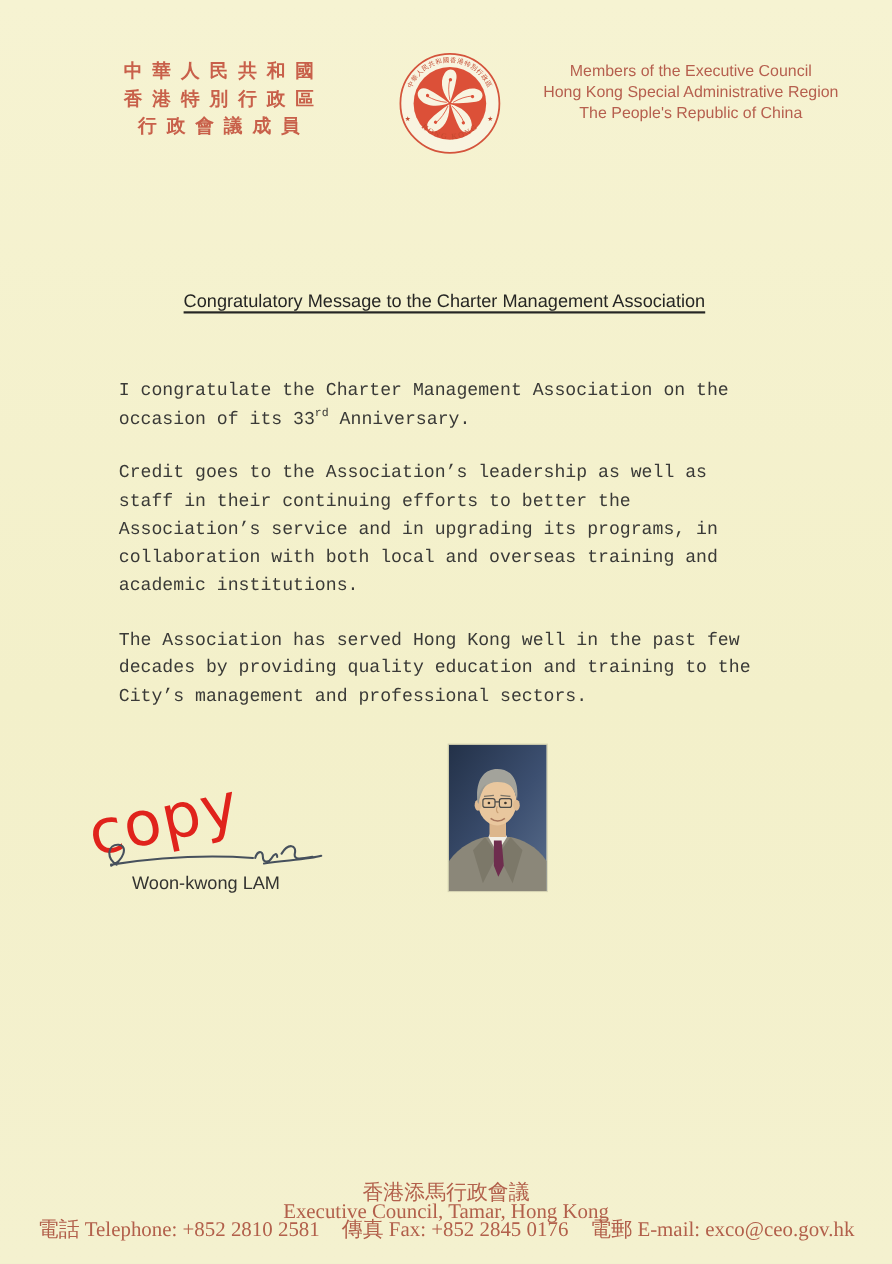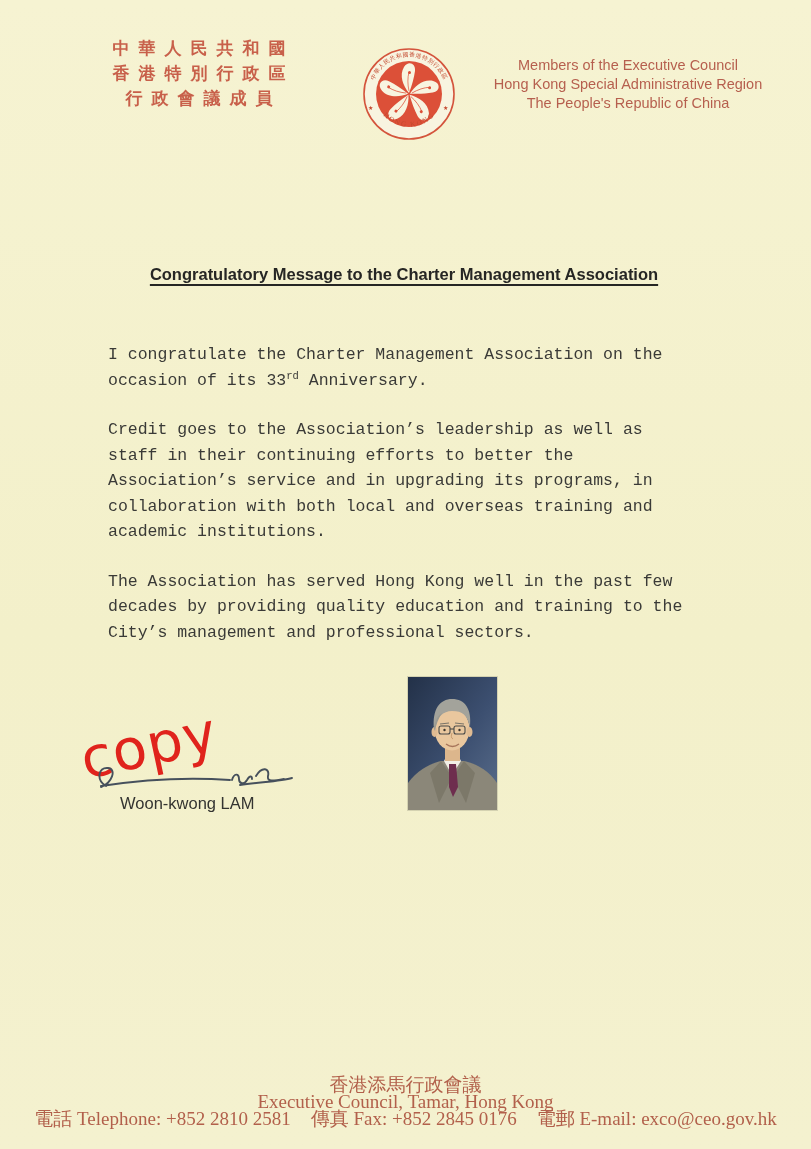--- a/index.html
+++ b/index.html
@@ -8,37 +8,37 @@
     width:811px;height:1149px;
     margin:0 auto;
     background:#f4f1cd;
     background-image:linear-gradient(180deg,#f6f3d2 0%,#f3f0ca 55%,#f4f1cf 100%);
     font-family:"Liberation Sans",sans-serif;
     overflow:hidden;
   }
 
   
   .head-cn{
-    position:absolute;left:96px;top:36px;width:206px;
+    position:absolute;left:96px;top:52px;width:206px;
     text-align:center;color:#c8604a;
     font-size:17px;line-height:25px;letter-spacing:9px;
     padding-left:9px;box-sizing:border-box;
     font-weight:600;
   }
   .emblem{position:absolute;left:362px;top:46px;width:94px;height:96px;}
   .head-en{
     position:absolute;left:458px;top:56px;width:340px;
     text-align:center;color:#b65f4e;
     font-size:14.5px;line-height:19px;
   }
 
   
   .title{
     position:absolute;left:108px;top:265px;width:592px;margin:0;
-    text-align:center;font-size:16.5px;font-weight:bold;color:#262624;
+    text-align:center;font-size:16.5px;font-weight:normal;color:#262624;
   }
   .title .u{
     text-decoration:underline;
     text-decoration-thickness:1.5px;
     text-underline-offset:4px;
   }
   .bodytext{
     position:absolute;left:108px;top:342px;width:592px;
     font-size:16.5px;line-height:25.5px;color:#3a3a37;
   }

